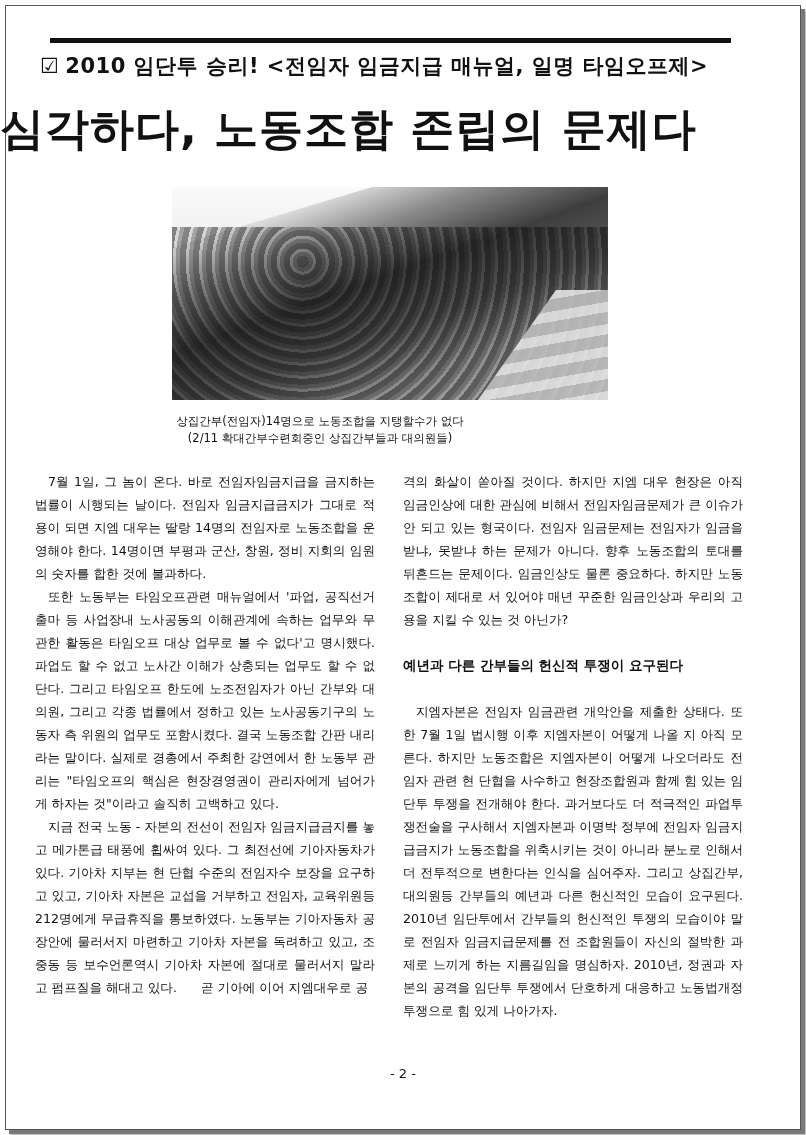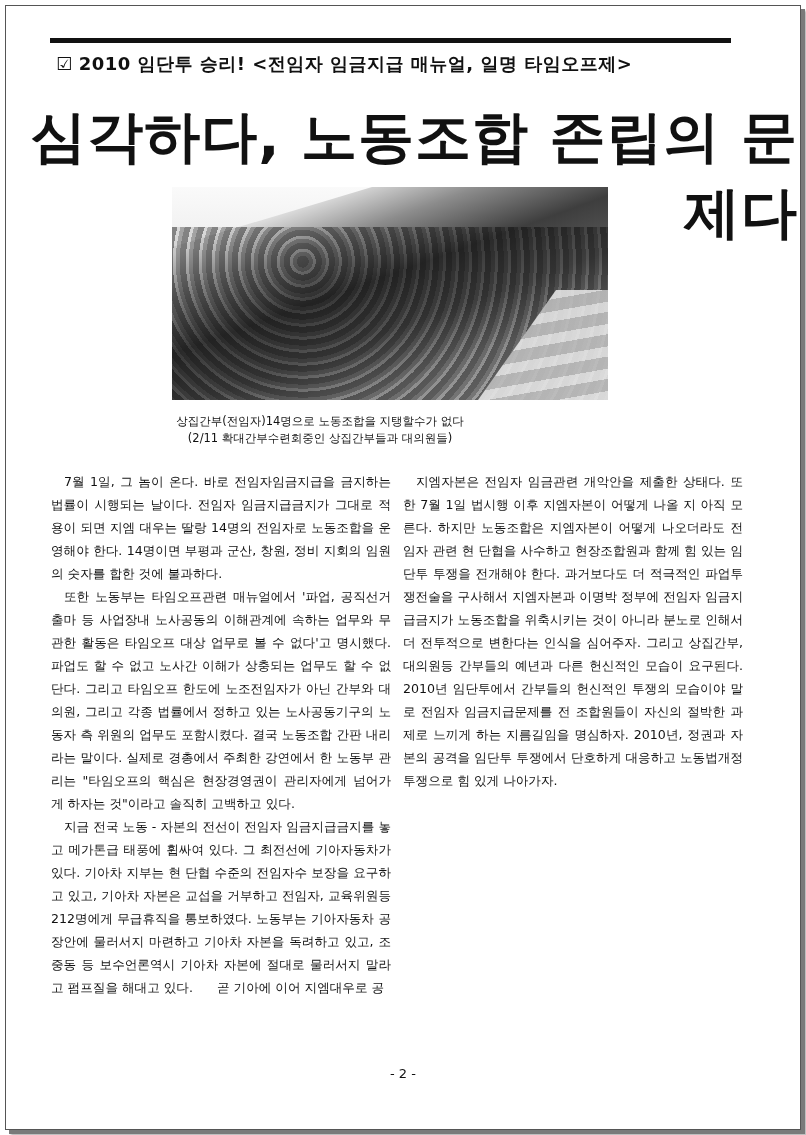--- a/index.html
+++ b/index.html
@@ -2,40 +2,40 @@
 <html><head>
 <meta charset="utf-8">
 <style>
   html, body { margin:0; padding:0; background:#ffffff; }
   body { width:806px; height:1135px; position:relative; overflow:hidden;
          font-family:"DejaVu Sans", sans-serif; color:#111; }
   .page { position:absolute; left:5px; top:5px; width:794px; height:1123px;
           border:1px solid #555; background:#fff;
           box-shadow: 4px 4px 0 #7a7a7a, 6px 6px 2px #bbb; }
   .rule { position:absolute; left:50px; top:38px; width:681px; height:5px; background:#111; }
-  .kicker { position:absolute; left:56px; top:52px; font-size:18px; font-weight:bold;
+  .kicker { position:absolute; left:40px; top:52px; font-size:21px; font-weight:bold;
             letter-spacing:0.5px; white-space:nowrap; }
   .kicker .box { font-weight:normal; margin-right:6px; }
-  .headline { position:absolute; left:0; width:798px; top:100px; text-align:right;
-              font-size:56px; font-weight:bold; letter-spacing:1px; }
+  .headline { position:absolute; left:0; width:798px; top:100px; text-align:left;
+              font-size:44px; font-weight:bold; letter-spacing:1px; }
   .photo { position:absolute; left:172px; top:187px; width:436px; height:213px;
            background: linear-gradient(160deg,#f2f2f2 0%,#dcdcdc 18%,#8c8c8c 30%,#3e3e3e 45%,#5a5a5a 60%,#9a9a9a 75%,#c8c8c8 100%);
            overflow:hidden; }
   .photo .sky { position:absolute; left:0; top:0; width:200px; height:60px;
                 background:linear-gradient(180deg,#fafafa,#eee); clip-path:polygon(0 0,100% 0,0 100%); }
   .photo .steps { position:absolute; right:0; bottom:0; width:130px; height:110px;
                   background:repeating-linear-gradient(170deg,#bdbdbd 0 12px,#e4e4e4 12px 22px); opacity:0.9;
                   clip-path:polygon(60% 0,100% 0,100% 100%,0 100%); }
   .photo .crowd { position:absolute; left:0; top:40px; width:100%; height:173px;
                   background:repeating-radial-gradient(circle at 30% 20%, #2b2b2b 0 6px, #6a6a6a 6px 10px, #cfcfcf 10px 13px);
                   opacity:0.55; mix-blend-mode:multiply; }
   .caption { position:absolute; left:0; width:640px; top:413px; text-align:center;
              font-size:11.5px; line-height:17px; }
   .col { position:absolute; top:470px; width:340px; font-size:12.6px; line-height:23px; }
-  .col.left { left:51px; }
+  .col.left { left:35px; }
   .col.right { left:403px; top:470px; }
   .col p { margin:0; text-align:justify; text-indent:13px; }
   .col p + p { }
   .col h3 { margin:23px 0 23px 0; font-size:13.5px; font-weight:bold; line-height:23px; }
   .pageno { position:absolute; left:0; width:806px; top:1066px; text-align:center; font-size:13px; }
 </style>
 </head>
 <body>
 
 <div class="page"></div>
@@ -59,16 +59,18 @@
   <div>(2/11 확대간부수련회중인 상집간부들과 대의원들)</div>
 </div>
 
 <div class="col left">
   <p>7월 1일, 그 놈이 온다. 바로 전임자임금지급을 금지하는 법률이 시행되는 날이다. 전임자 임금지급금지가 그대로 적용이 되면 지엠 대우는 딸랑 14명의 전임자로 노동조합을 운영해야 한다. 14명이면 부평과 군산, 창원, 정비 지회의 임원의 숫자를 합한 것에 불과하다.</p>
   <p>또한 노동부는 타임오프관련 매뉴얼에서 '파업, 공직선거 출마 등 사업장내 노사공동의 이해관계에 속하는 업무와 무관한 활동은 타임오프 대상 업무로 볼 수 없다'고 명시했다. 파업도 할 수 없고 노사간 이해가 상충되는 업무도 할 수 없단다. 그리고 타임오프 한도에 노조전임자가 아닌 간부와 대의원, 그리고 각종 법률에서 정하고 있는 노사공동기구의 노동자 측 위원의 업무도 포함시켰다. 결국 노동조합 간판 내리라는 말이다. 실제로 경총에서 주최한 강연에서 한 노동부 관리는 "타임오프의 핵심은 현장경영권이 관리자에게 넘어가게 하자는 것"이라고 솔직히 고백하고 있다.</p>
   <p style="white-space:pre-wrap">지금 전국 노동 - 자본의 전선이 전임자 임금지급금지를 놓고 메가톤급 태풍에 휩싸여 있다. 그 최전선에 기아자동차가 있다. 기아차 지부는 현 단협 수준의 전임자수 보장을 요구하고 있고, 기아차 자본은 교섭을 거부하고 전임자, 교육위원등 212명에게 무급휴직을 통보하였다. 노동부는 기아자동차 공장안에 물러서지 마련하고 기아차 자본을 독려하고 있고, 조중동 등 보수언론역시 기아차 자본에 절대로 물러서지 말라고 펌프질을 해대고 있다.      곧 기아에 이어 지엠대우로 공</p>
 </div>
 
 <div class="col right">
+  <p style="text-indent:0">격의 화살이 쏟아질 것이다. 하지만 지엠 대우 현장은 아직 임금인상에 대한 관심에 비해서 전임자임금문제가 큰 이슈가 안 되고 있는 형국이다. 전임자 임금문제는 전임자가 임금을 받냐, 못받냐 하는 문제가 아니다. 향후 노동조합의 토대를 뒤흔드는 문제이다. 임금인상도 물론 중요하다. 하지만 노동조합이 제대로 서 있어야 매년 꾸준한 임금인상과 우리의 고용을 지킬 수 있는 것 아닌가?</p>
+  <h3>예년과 다른 간부들의 헌신적 투쟁이 요구된다</h3>
   <p>지엠자본은 전임자 임금관련 개악안을 제출한 상태다. 또한 7월 1일 법시행 이후 지엠자본이 어떻게 나올 지 아직 모른다. 하지만 노동조합은 지엠자본이 어떻게 나오더라도 전임자 관련 현 단협을 사수하고 현장조합원과 함께 힘 있는 임단투 투쟁을 전개해야 한다. 과거보다도 더 적극적인 파업투쟁전술을 구사해서 지엠자본과 이명박 정부에 전임자 임금지급금지가 노동조합을 위축시키는 것이 아니라 분노로 인해서 더 전투적으로 변한다는 인식을 심어주자. 그리고 상집간부, 대의원등 간부들의 예년과 다른 헌신적인 모습이 요구된다. 2010년 임단투에서 간부들의 헌신적인 투쟁의 모습이야 말로 전임자 임금지급문제를 전 조합원들이 자신의 절박한 과제로 느끼게 하는 지름길임을 명심하자. 2010년, 정권과 자본의 공격을 임단투 투쟁에서 단호하게 대응하고 노동법개정투쟁으로 힘 있게 나아가자.</p>
 </div>
 
 <div class="pageno">- 2 -</div>
 
 </body></html>

